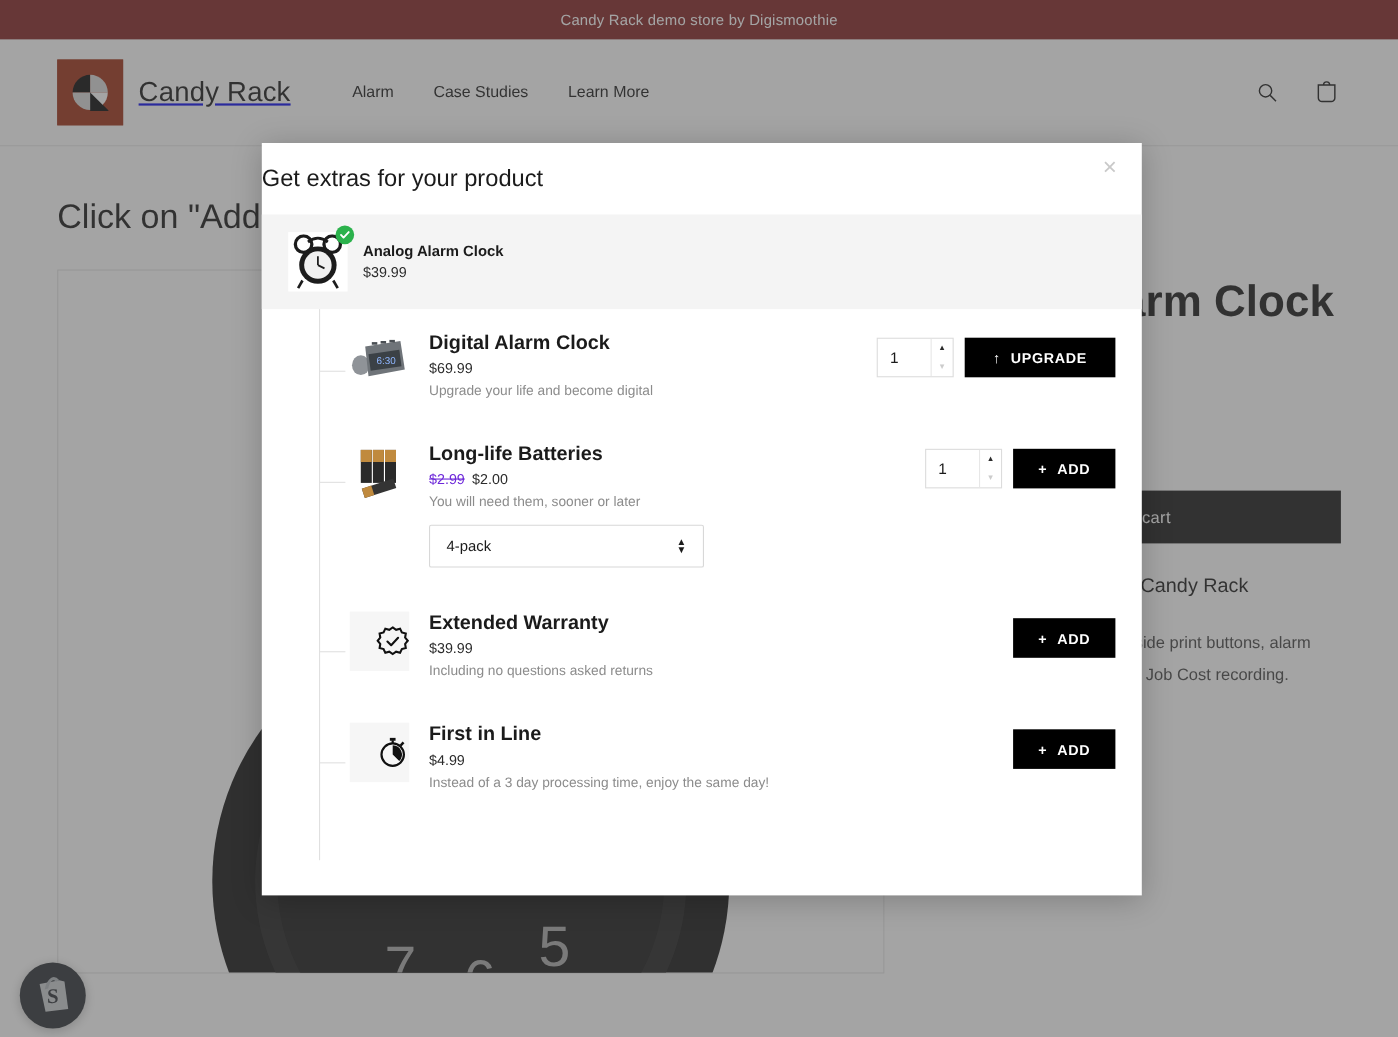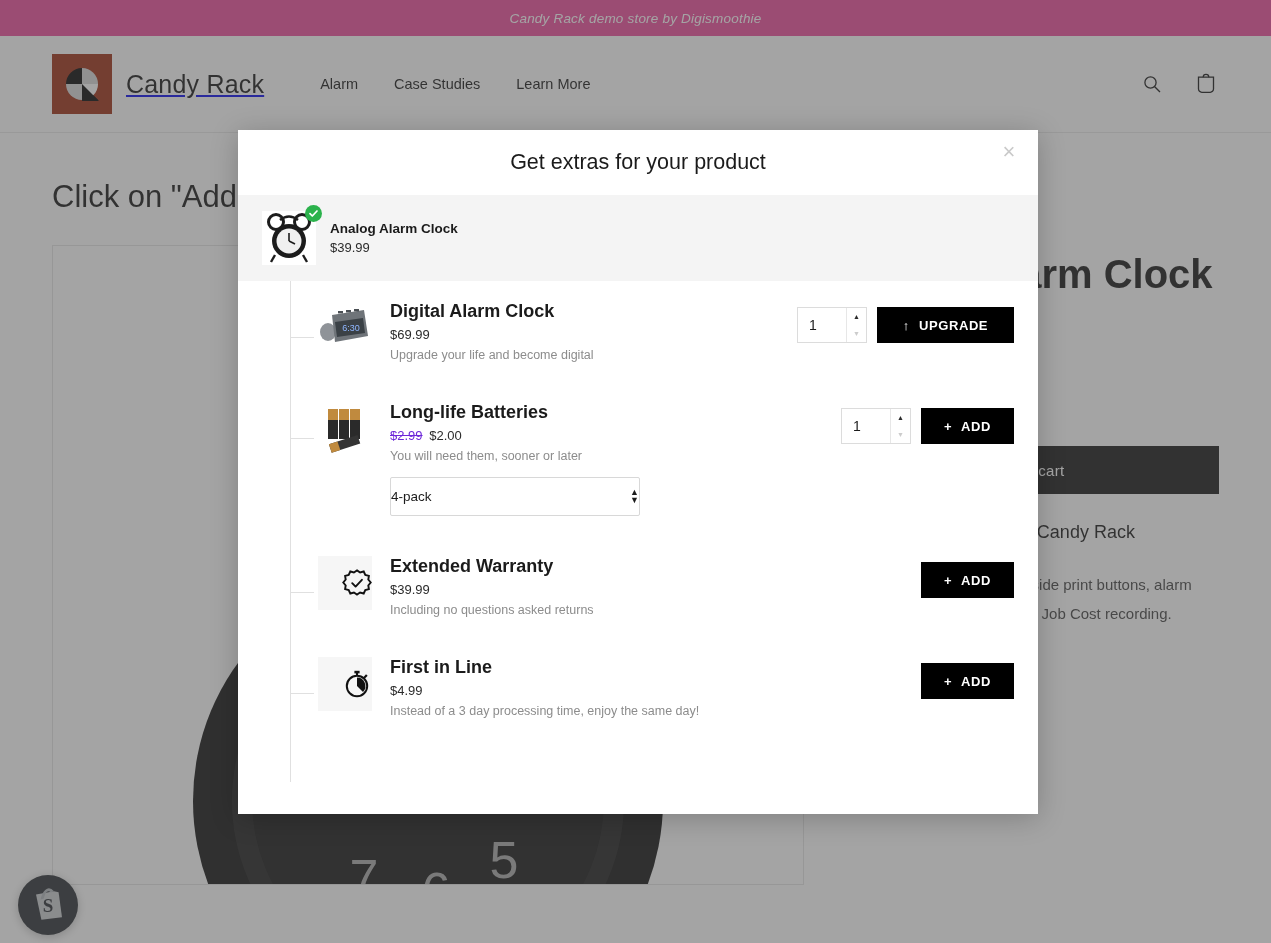--- a/index.html
+++ b/index.html
@@ -13,28 +13,27 @@
 
   
   #page {
     position: absolute;
     inset: 0;
     background: #ffffff;
   }
 
   .announcement {
     height: 36px;
-    background: #ec4899;
+    background: #7f1d1d;
     color: #ffffff;
     display: flex;
     align-items: center;
     justify-content: center;
     font-size: 13.5px;
     letter-spacing: .2px;
-    font-style: italic;
   }
 
   .site-header {
     height: 97px;
     display: flex;
     align-items: center;
     padding: 0 52px;
     border-bottom: 1px solid #e9e9e9;
     background: #ffffff;
   }
@@ -178,21 +177,21 @@
     z-index: 20;
     display: flex;
     flex-direction: column;
     box-shadow: 0 4px 26px rgba(0,0,0,.22);
   }
   .modal-head {
     position: relative;
     height: 65px;
     display: flex;
     align-items: center;
-    justify-content: center;
+    justify-content: flex-start;
     flex: 0 0 auto;
   }
   .modal-title {
     font-size: 21.5px;
     color: #1b1b1b;
     font-weight: 400;
   }
   .modal-close {
     position: absolute;
     right: 16px;
@@ -295,21 +294,21 @@
   }
   .variant-select {
     margin-top: 14px;
     width: 250px;
     height: 39px;
     border: 1px solid #d8d8d8;
     border-radius: 2px;
     background: #ffffff;
     display: flex;
     align-items: center;
-    padding: 0 0;
+    padding: 0 15px;
     font-size: 13.5px;
     color: #1b1b1b;
     cursor: pointer;
   }
   .variant-select .arrows {
     margin-left: auto;
     display: flex;
     flex-direction: column;
     gap: 2px;
     line-height: .6;

